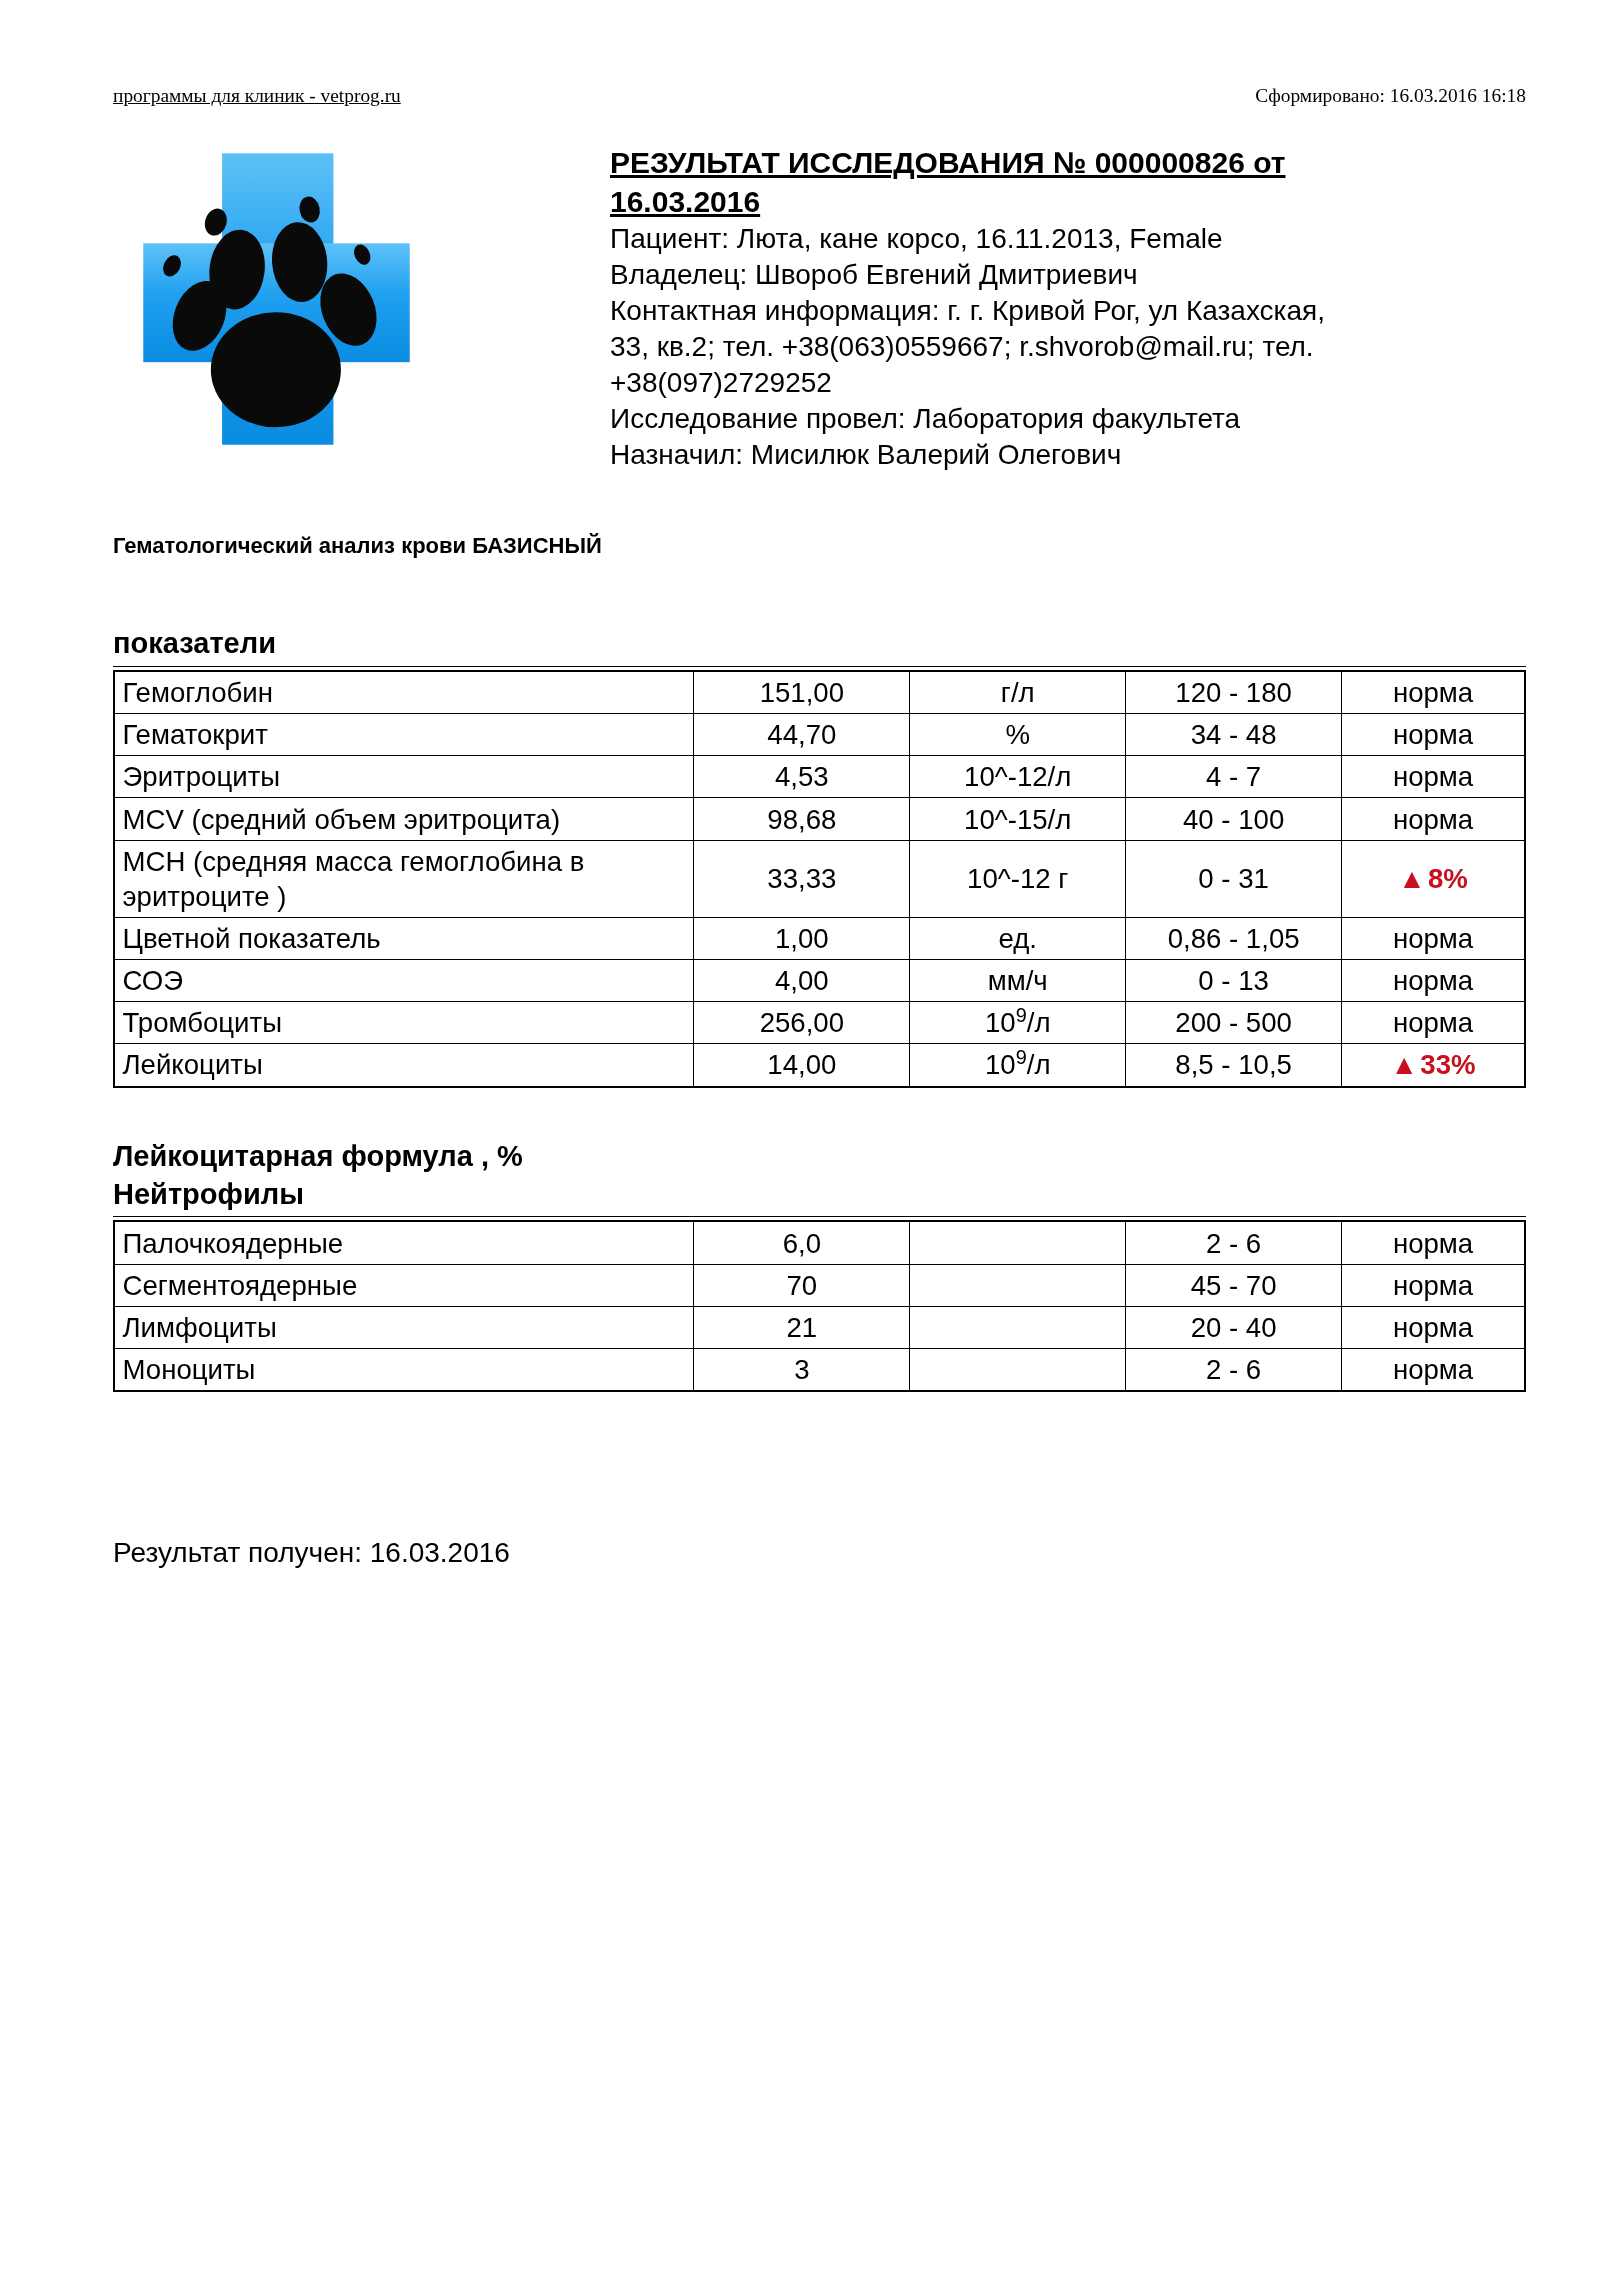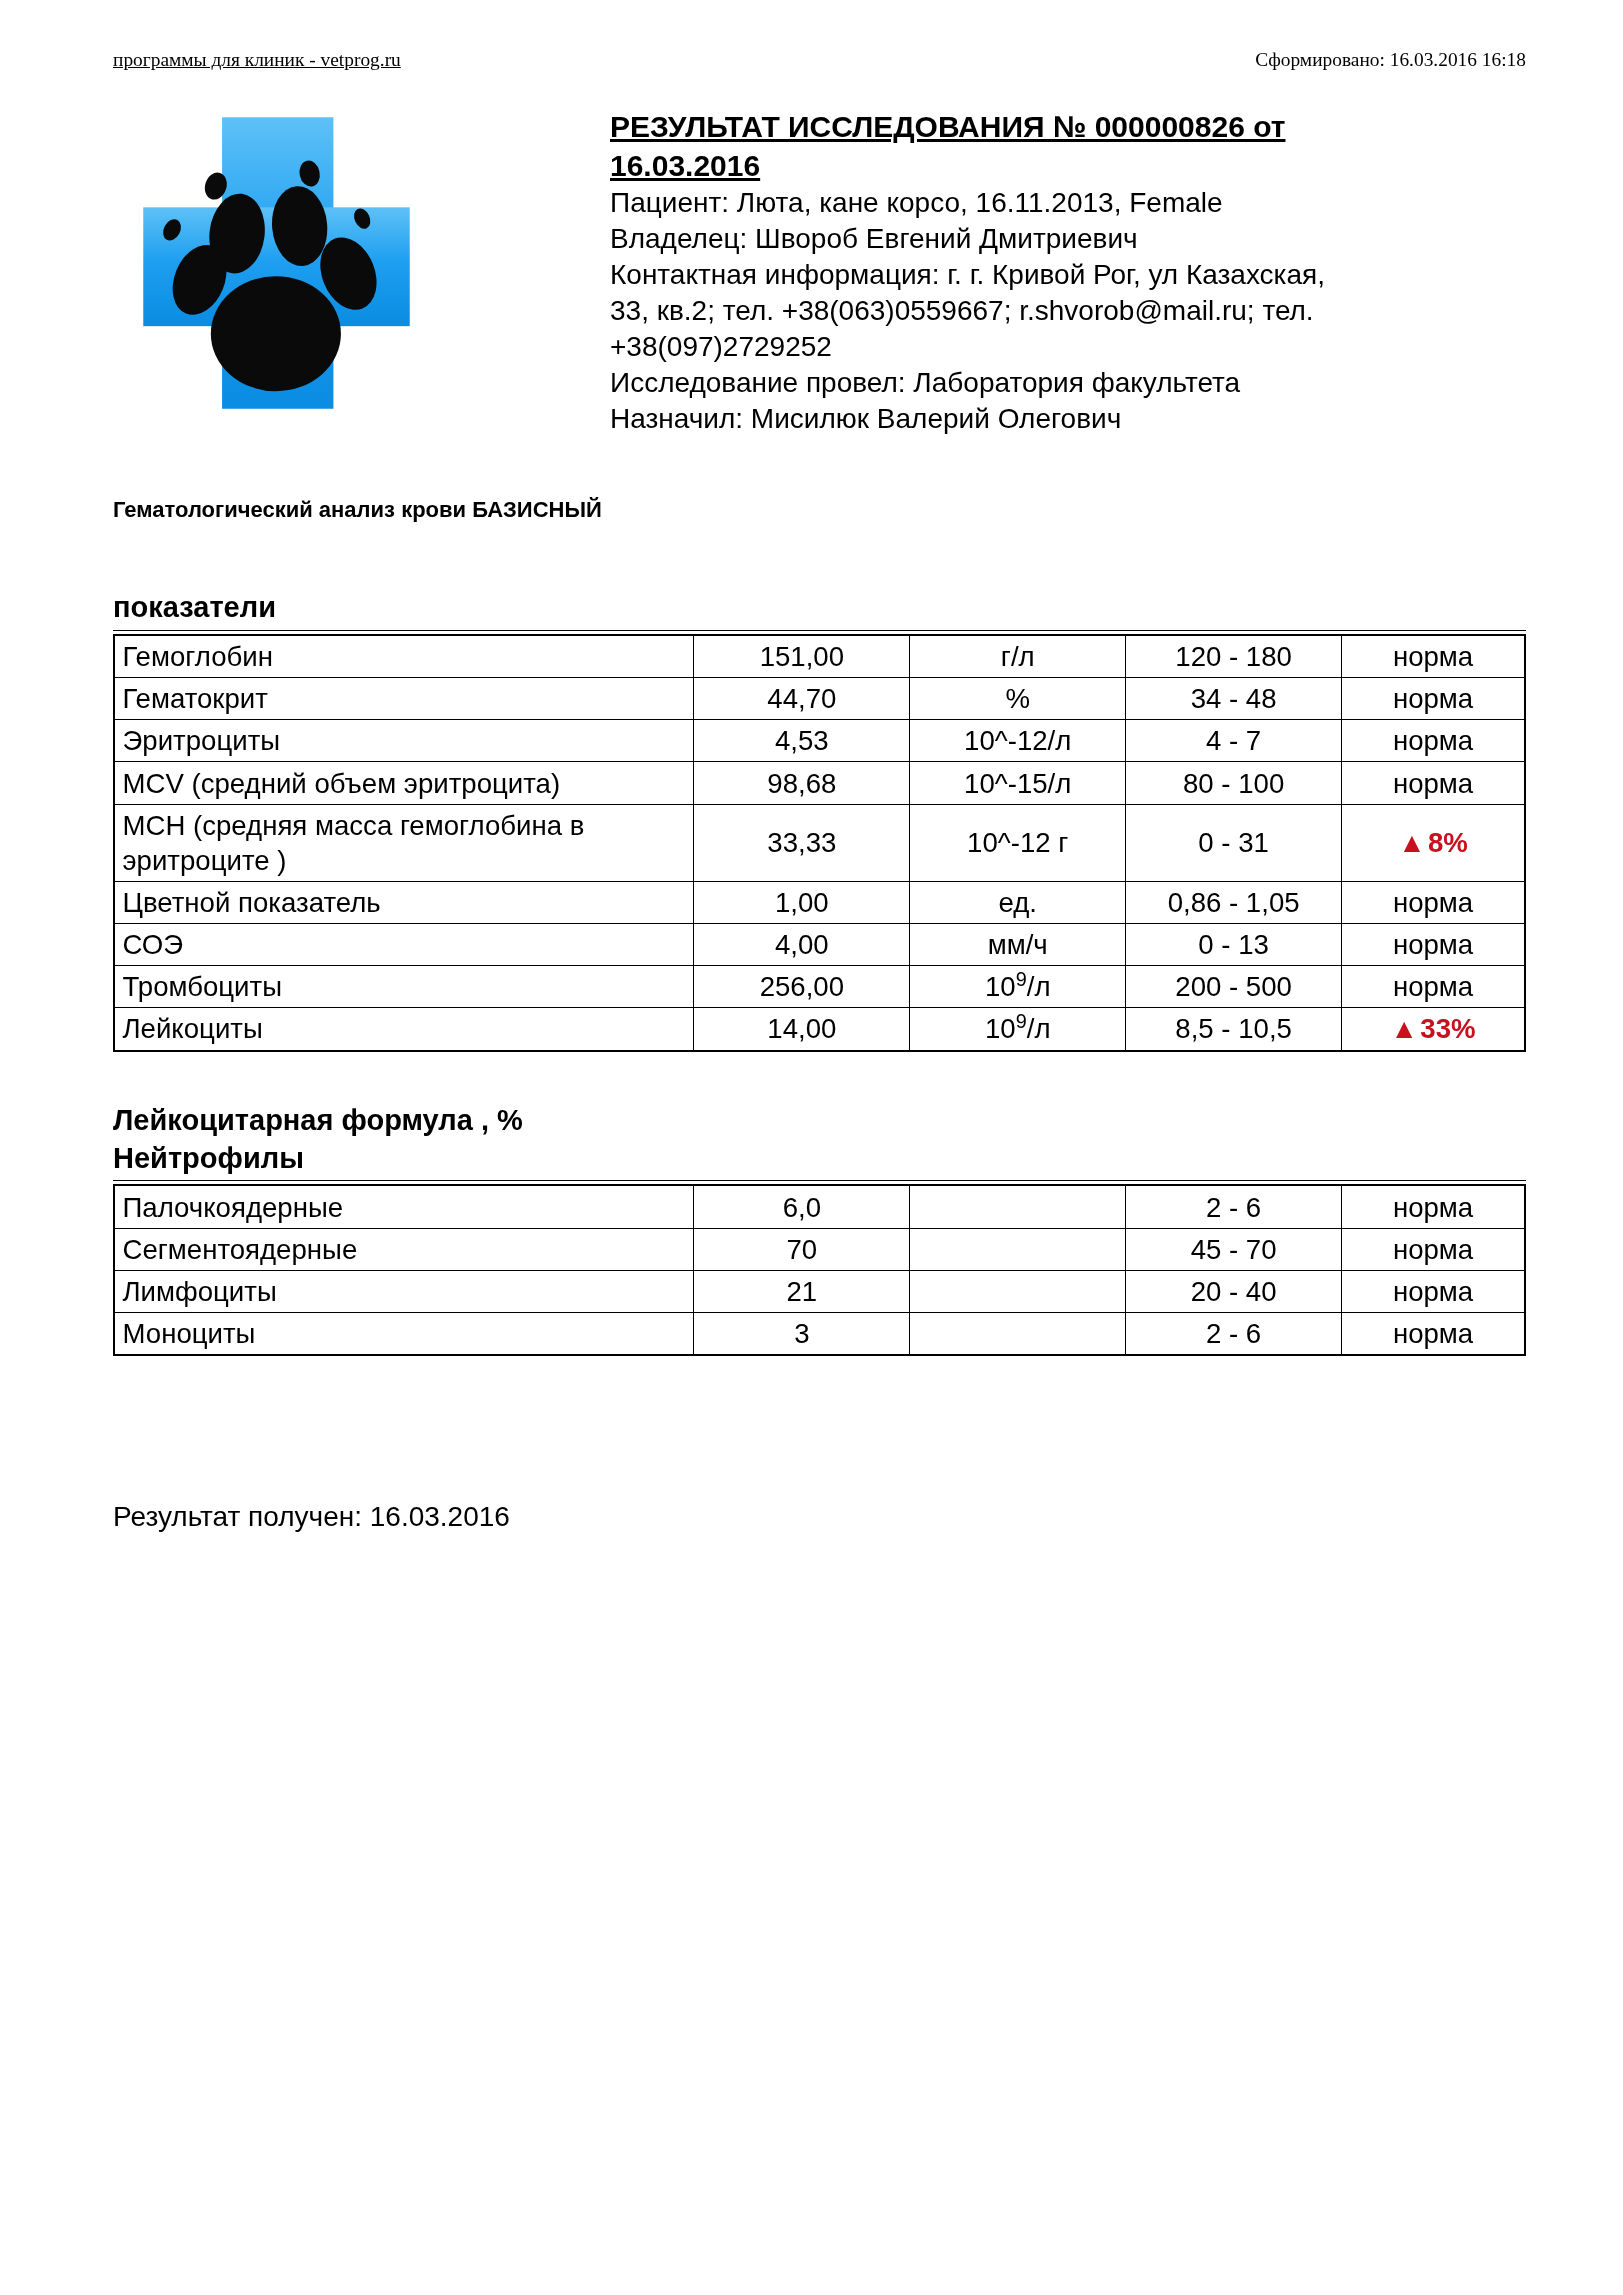--- a/index.html
+++ b/index.html
@@ -10,21 +10,21 @@
   html,body{background:#fff;}
   body{
     width:1623px;height:2295px;
     font-family:"Liberation Sans", sans-serif;
     color:var(--ink);
     overflow:hidden;
     position:relative;
   }
   .page{
     width:1623px;height:1895px;
-    padding:48px 97px 0 113px;
+    padding:84px 97px 0 113px;
   }
   
   .top-row{
     display:flex;justify-content:space-between;align-items:flex-start;
     font-family:"Liberation Serif", serif;
     font-size:19.4px;line-height:24px;
   }
   .site-link{color:#000;text-decoration:underline;cursor:pointer;}
   
   .head-row{display:flex;align-items:flex-start;margin-top:35px;}
@@ -149,21 +149,21 @@
             <td class="c-name">Эритроциты</td>
             <td class="c-val">4,53</td>
             <td class="c-unit"><span>10^-12/л</span></td>
             <td class="c-range">4 - 7</td>
             <td class="c-status">норма</td>
           </tr>
           <tr>
             <td class="c-name">MCV (средний объем эритроцита)</td>
             <td class="c-val">98,68</td>
             <td class="c-unit"><span>10^-15/л</span></td>
-            <td class="c-range">80 - 100</td>
+            <td class="c-range">40 - 100</td>
             <td class="c-status">норма</td>
           </tr>
           <tr>
             <td class="c-name">MCH (средняя масса гемоглобина в
 эритроците )</td>
             <td class="c-val">33,33</td>
             <td class="c-unit"><span>10^-12 г</span></td>
             <td class="c-range">0 - 31</td>
             <td class="c-status alert"><span class="tri">▲</span><span>8%</span></td>
           </tr>

